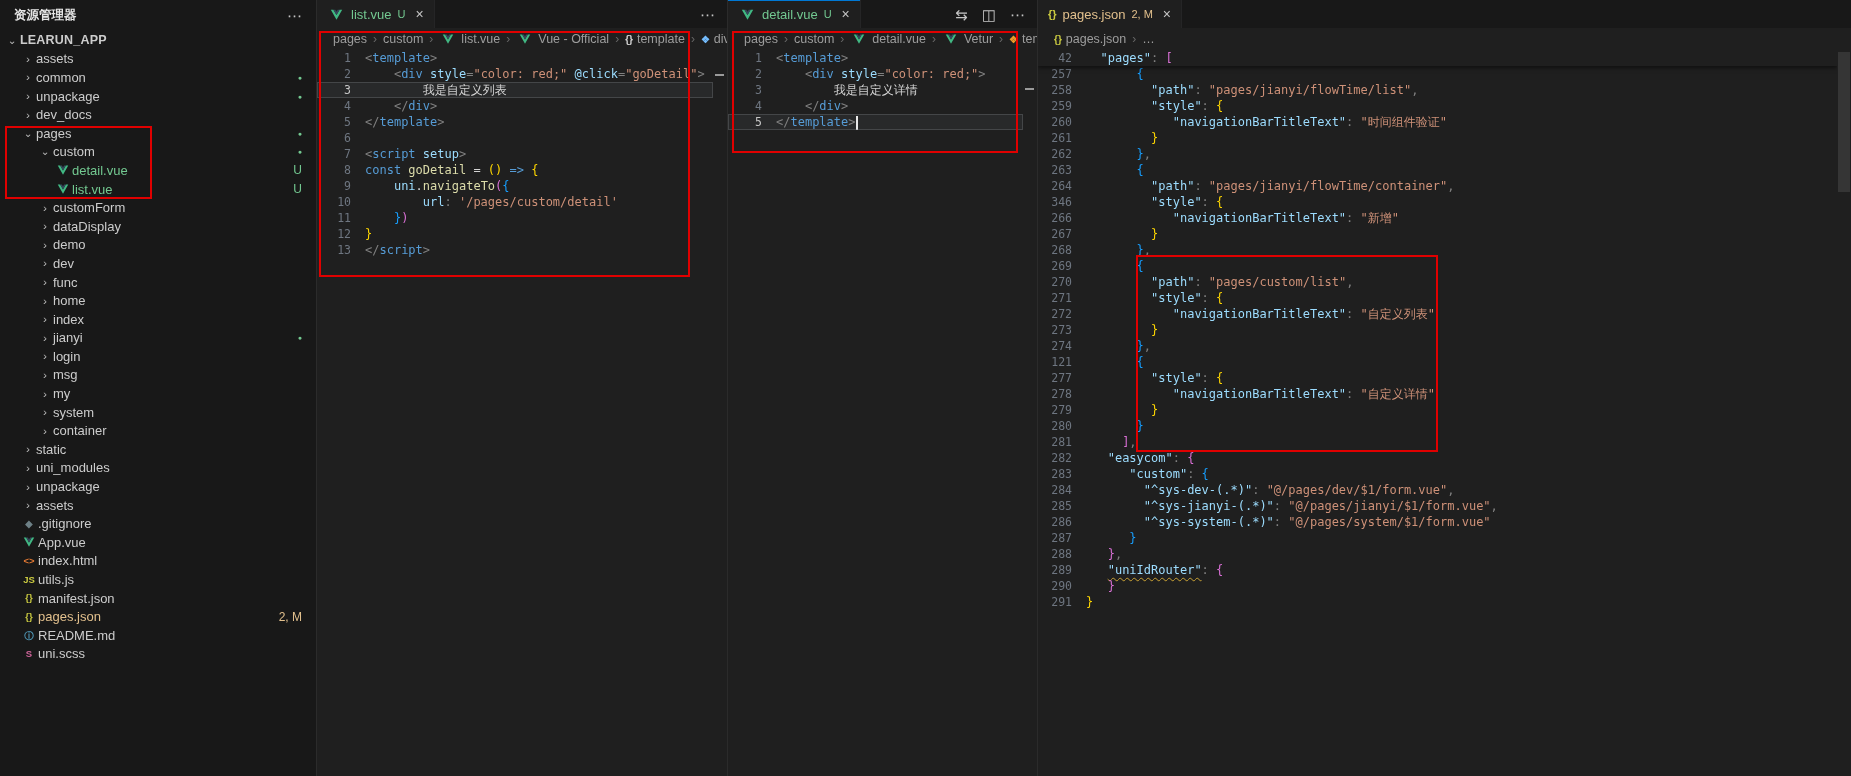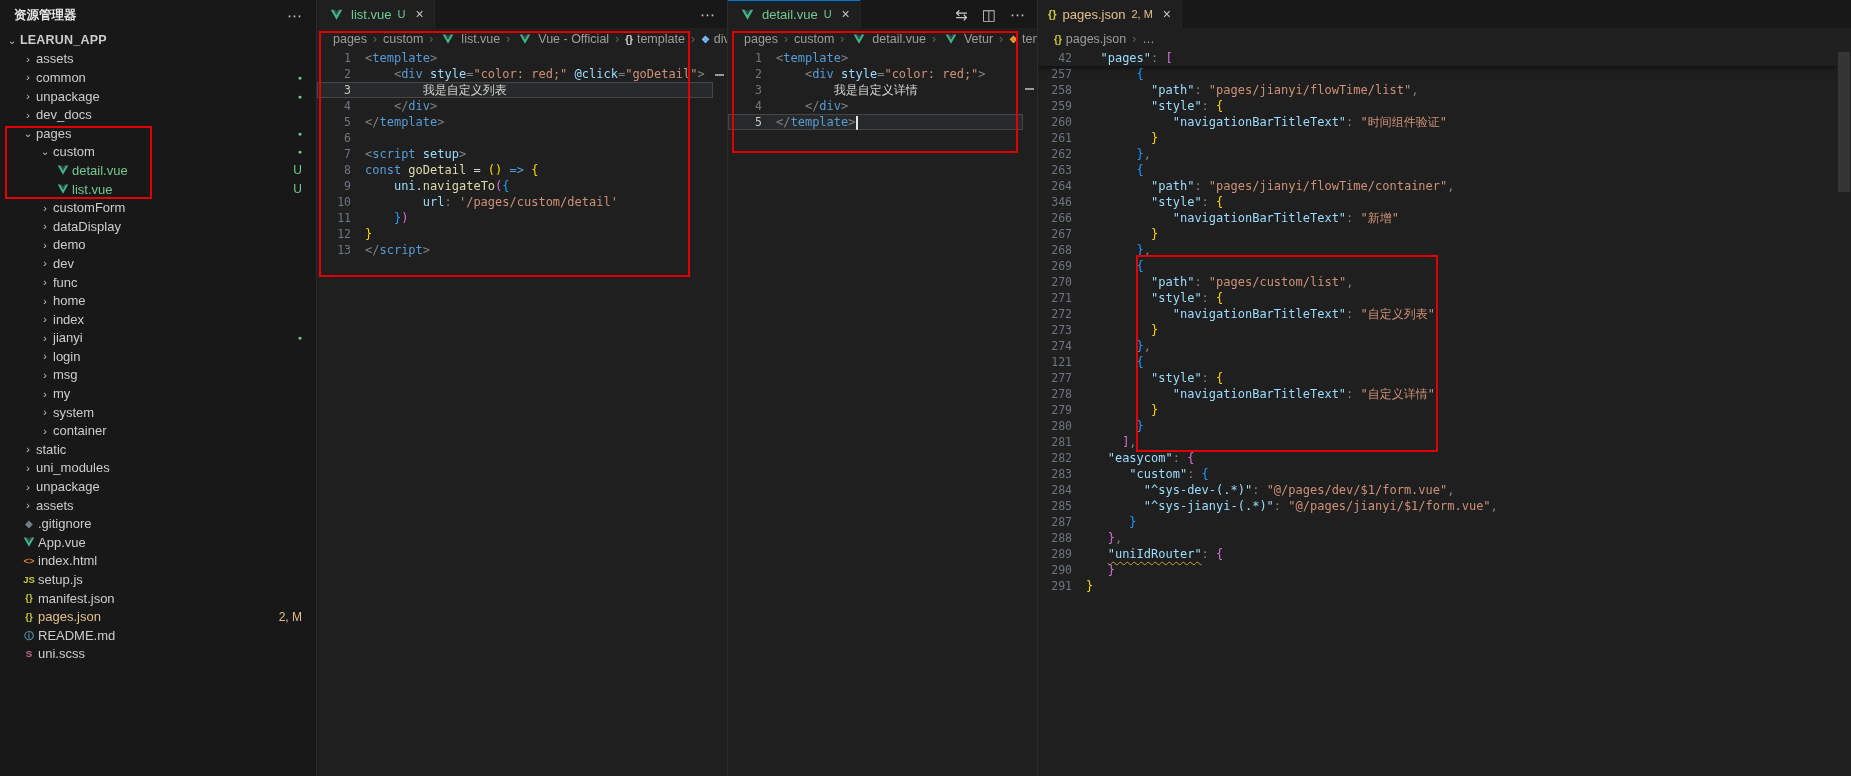--- a/index.html
+++ b/index.html
@@ -240,21 +240,21 @@
           <span class="label">App.vue</span>
           <span class="spacer"></span>
         </div>
         <div class="tree-row" style="padding-left: 20px;">
           <span class="fileicon" style="color: rgb(227, 121, 51);">&lt;&gt;</span>
           <span class="label">index.html</span>
           <span class="spacer"></span>
         </div>
         <div class="tree-row" style="padding-left: 20px;">
           <span class="fileicon" style="color: rgb(203, 203, 65);">JS</span>
-          <span class="label">setup.js</span>
+          <span class="label">utils.js</span>
           <span class="spacer"></span>
         </div>
         <div class="tree-row" style="padding-left: 20px;">
           <span class="fileicon" style="color: rgb(203, 203, 65);">{}</span>
           <span class="label">manifest.json</span>
           <span class="spacer"></span>
         </div>
         <div class="tree-row" style="padding-left: 20px;">
           <span class="fileicon" style="color: rgb(203, 203, 65);">{}</span>
           <span class="label" style="color: rgb(226, 192, 141);">pages.json</span>
@@ -597,20 +597,24 @@
           </div>
           <div class="code-line">
             <span class="gutter">284</span>
             <span class="line-content"><span class="tk-pl">        </span><span class="tk-key">"^sys-dev-(.*)"</span><span class="tk-pun">: </span><span class="tk-str">"@/pages/dev/$1/form.vue"</span><span class="tk-pun">,</span></span>
           </div>
           <div class="code-line">
             <span class="gutter">285</span>
             <span class="line-content"><span class="tk-pl">        </span><span class="tk-key">"^sys-jianyi-(.*)"</span><span class="tk-pun">: </span><span class="tk-str">"@/pages/jianyi/$1/form.vue"</span><span class="tk-pun">,</span></span>
           </div>
           <div class="code-line">
+            <span class="gutter">286</span>
+            <span class="line-content"><span class="tk-pl">        </span><span class="tk-key">"^sys-system-(.*)"</span><span class="tk-pun">: </span><span class="tk-str">"@/pages/system/$1/form.vue"</span></span>
+          </div>
+          <div class="code-line">
             <span class="gutter">287</span>
             <span class="line-content"><span class="tk-pl">      </span><span class="tk-b3">}</span></span>
           </div>
           <div class="code-line">
             <span class="gutter">288</span>
             <span class="line-content"><span class="tk-pl">   </span><span class="tk-b2">}</span><span class="tk-pun">,</span></span>
           </div>
           <div class="code-line">
             <span class="gutter">289</span>
             <span class="line-content"><span class="tk-pl">   </span><span class="tk-keyw">"uniIdRouter"</span><span class="tk-pun">: </span><span class="tk-b2">{</span></span>

